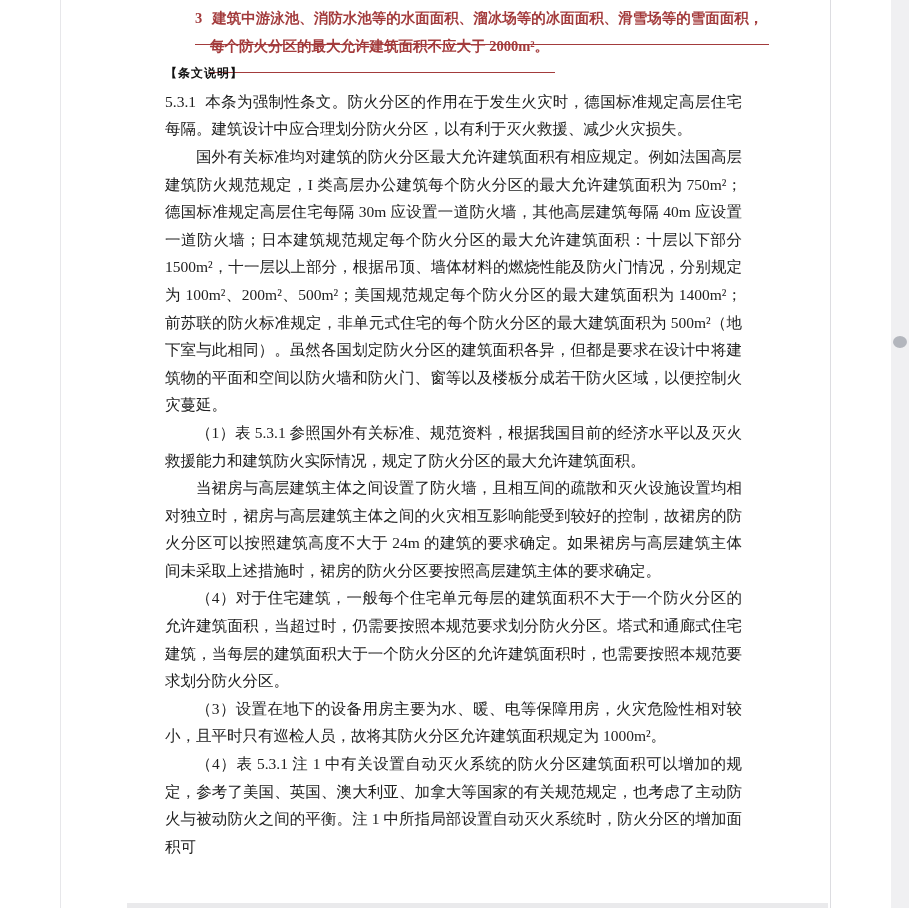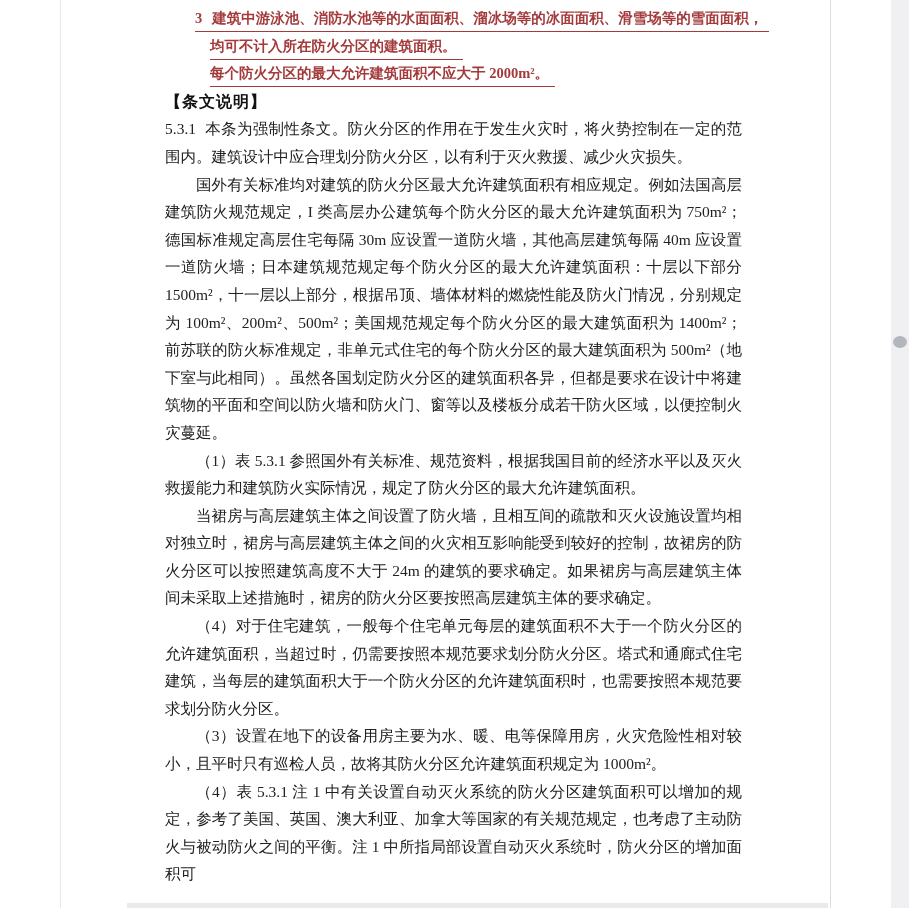--- a/index.html
+++ b/index.html
@@ -37,32 +37,32 @@
     font-size: 15.5px; line-height: 27.6px; color: #212121;
     text-align: justify;
   }
 
   
   .amendments { color: #a33b3c; font-weight: bold; font-size: 14.5px; }
   .amend-row { height: 27.6px; white-space: nowrap; }
   .amend-line {
     display: inline-block;
     border-bottom: 1.5px solid #a33b3c;
-    padding-bottom: 1px;
+    padding-bottom: 14px;
     line-height: 24px;
     padding-right: 6px;
   }
   .amend-first { margin-left: 30px; }
   .amend-cont  { margin-left: 45px; }
   .amend-num   { display: inline-block; margin-right: 10px; }
 
   
   .commentary-heading {
     font-family: "Liberation Sans", "DejaVu Sans", sans-serif;
-    font-weight: bold; font-size: 16px; color: #111;
+    font-weight: bold; font-size: 12px; color: #111;
     letter-spacing: 1px;
   }
   .clause-para { text-indent: 0; }
   .clause-num { margin-right: 9px; }
   .body-para { text-indent: 2em; }
 </style>
 </head>
 <body>
 
 <div class="viewport">
@@ -73,41 +73,36 @@
   <div class="content">
 
     <div class="amendments">
 
       <div>
         <div class="amend-row">
           <span class="amend-line amend-first">
             <span class="amend-num">3</span><span>建筑中游泳池、消防水池等的水面面积、溜冰场等的冰面面积、滑雪场等的雪面面积，</span>
           </span>
         </div>
-        <div class="amend-row">
-          <span class="amend-line amend-cont">
-            <span>均可不计入所在防火分区的建筑面积。</span>
-          </span>
-        </div>
       </div>
 
       <div>
         <div class="amend-row">
           <span class="amend-line amend-cont">
             <span>每个防火分区的最大允许建筑面积不应大于 2000m²。</span>
           </span>
         </div>
       </div>
 
     </div>
 
     <div class="commentary-heading">【条文说明】</div>
 
     <p class="clause-para">
-      <span class="clause-num">5.3.1</span><span>本条为强制性条文。防火分区的作用在于发生火灾时，将火势控制在一定的范围内。建筑设计中应合理划分防火分区，以有利于灭火救援、减少火灾损失。</span>
+      <span class="clause-num">5.3.1</span><span>本条为强制性条文。防火分区的作用在于发生火灾时，德国标准规定高层住宅每隔。建筑设计中应合理划分防火分区，以有利于灭火救援、减少火灾损失。</span>
     </p>
 
     <p class="body-para">国外有关标准均对建筑的防火分区最大允许建筑面积有相应规定。例如法国高层建筑防火规范规定，I 类高层办公建筑每个防火分区的最大允许建筑面积为 750m²；德国标准规定高层住宅每隔 30m 应设置一道防火墙，其他高层建筑每隔 40m 应设置一道防火墙；日本建筑规范规定每个防火分区的最大允许建筑面积：十层以下部分 1500m²，十一层以上部分，根据吊顶、墙体材料的燃烧性能及防火门情况，分别规定为 100m²、200m²、500m²；美国规范规定每个防火分区的最大建筑面积为 1400m²；前苏联的防火标准规定，非单元式住宅的每个防火分区的最大建筑面积为 500m²（地下室与此相同）。虽然各国划定防火分区的建筑面积各异，但都是要求在设计中将建筑物的平面和空间以防火墙和防火门、窗等以及楼板分成若干防火区域，以便控制火灾蔓延。</p>
     <p class="body-para">（1）表 5.3.1 参照国外有关标准、规范资料，根据我国目前的经济水平以及灭火救援能力和建筑防火实际情况，规定了防火分区的最大允许建筑面积。</p>
     <p class="body-para">当裙房与高层建筑主体之间设置了防火墙，且相互间的疏散和灭火设施设置均相对独立时，裙房与高层建筑主体之间的火灾相互影响能受到较好的控制，故裙房的防火分区可以按照建筑高度不大于 24m 的建筑的要求确定。如果裙房与高层建筑主体间未采取上述措施时，裙房的防火分区要按照高层建筑主体的要求确定。</p>
     <p class="body-para">（4）对于住宅建筑，一般每个住宅单元每层的建筑面积不大于一个防火分区的允许建筑面积，当超过时，仍需要按照本规范要求划分防火分区。塔式和通廊式住宅建筑，当每层的建筑面积大于一个防火分区的允许建筑面积时，也需要按照本规范要求划分防火分区。</p>
     <p class="body-para">（3）设置在地下的设备用房主要为水、暖、电等保障用房，火灾危险性相对较小，且平时只有巡检人员，故将其防火分区允许建筑面积规定为 1000m²。</p>
     <p class="body-para">（4）表 5.3.1 注 1 中有关设置自动灭火系统的防火分区建筑面积可以增加的规定，参考了美国、英国、澳大利亚、加拿大等国家的有关规范规定，也考虑了主动防火与被动防火之间的平衡。注 1 中所指局部设置自动灭火系统时，防火分区的增加面积可</p>
 
   </div>

